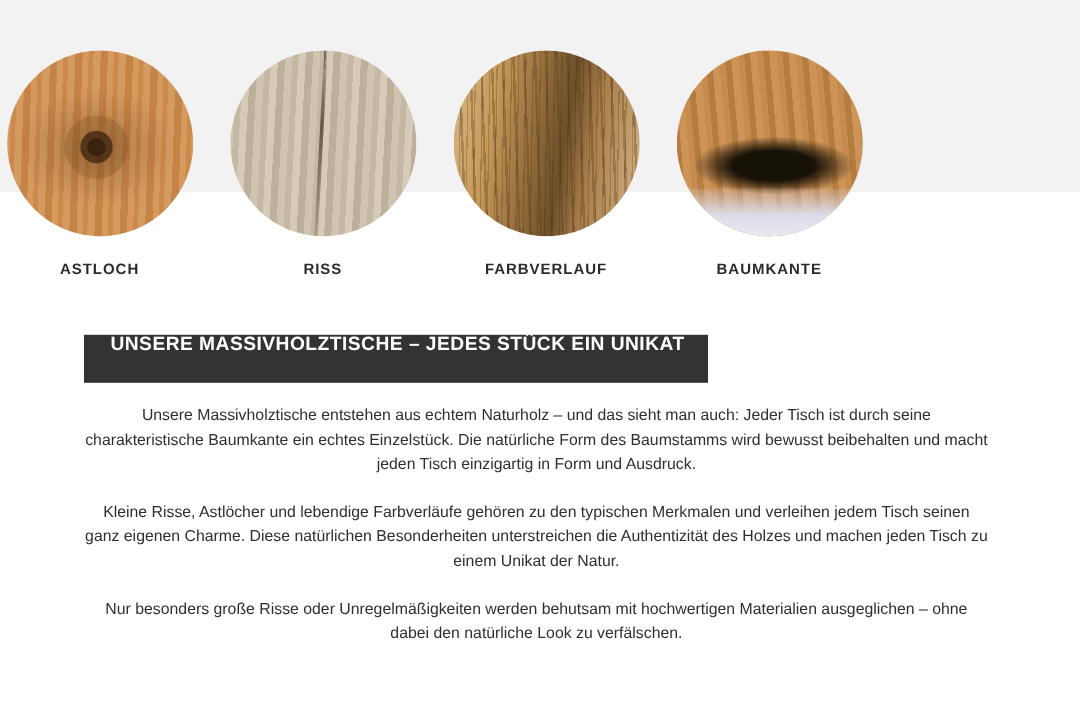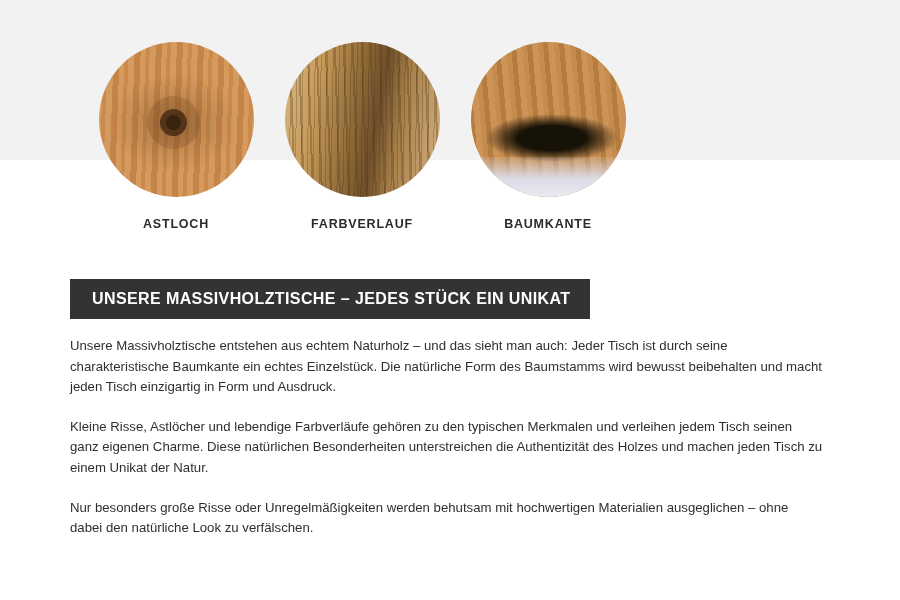--- a/index.html
+++ b/index.html
@@ -150,21 +150,20 @@
 
   
   .heading-bar {
     position: absolute;
     left: 70px;
     top: 279px;
     width: 520px;
     height: 40px;
     background: #333333;
     display: flex;
-    align-items: center;
     padding-left: 22px;
     box-sizing: border-box;
   }
   .heading-bar-text {
     color: #ffffff;
     font-size: 16px;
     font-weight: bold;
     letter-spacing: 0.4px;
   }
 
@@ -173,34 +172,39 @@
     position: absolute;
     left: 70px;
     top: 336px;
     width: 754px;
   }
   .body-copy p {
     margin: 0 0 19px 0;
     font-size: 13.2px;
     line-height: 1.56;
     color: #2f2f2f;
+    text-align: center;
   }
 </style>
 </head>
 <body>
 
 <div class="top-band"></div>
 
 <div class="circles-row">
 
   <div class="sample">
     <div class="sample-circle wood-astloch"></div>
     <div class="sample-label">ASTLOCH</div>
   </div>
 
+  <div class="sample">
+    <div class="sample-circle wood-riss"></div>
+    <div class="sample-label">RISS</div>
+  </div>
 
   <div class="sample">
     <div class="sample-circle wood-farbverlauf"></div>
     <div class="sample-label">FARBVERLAUF</div>
   </div>
 
   <div class="sample">
     <div class="sample-circle wood-baumkante"></div>
     <div class="sample-label">BAUMKANTE</div>
   </div>

